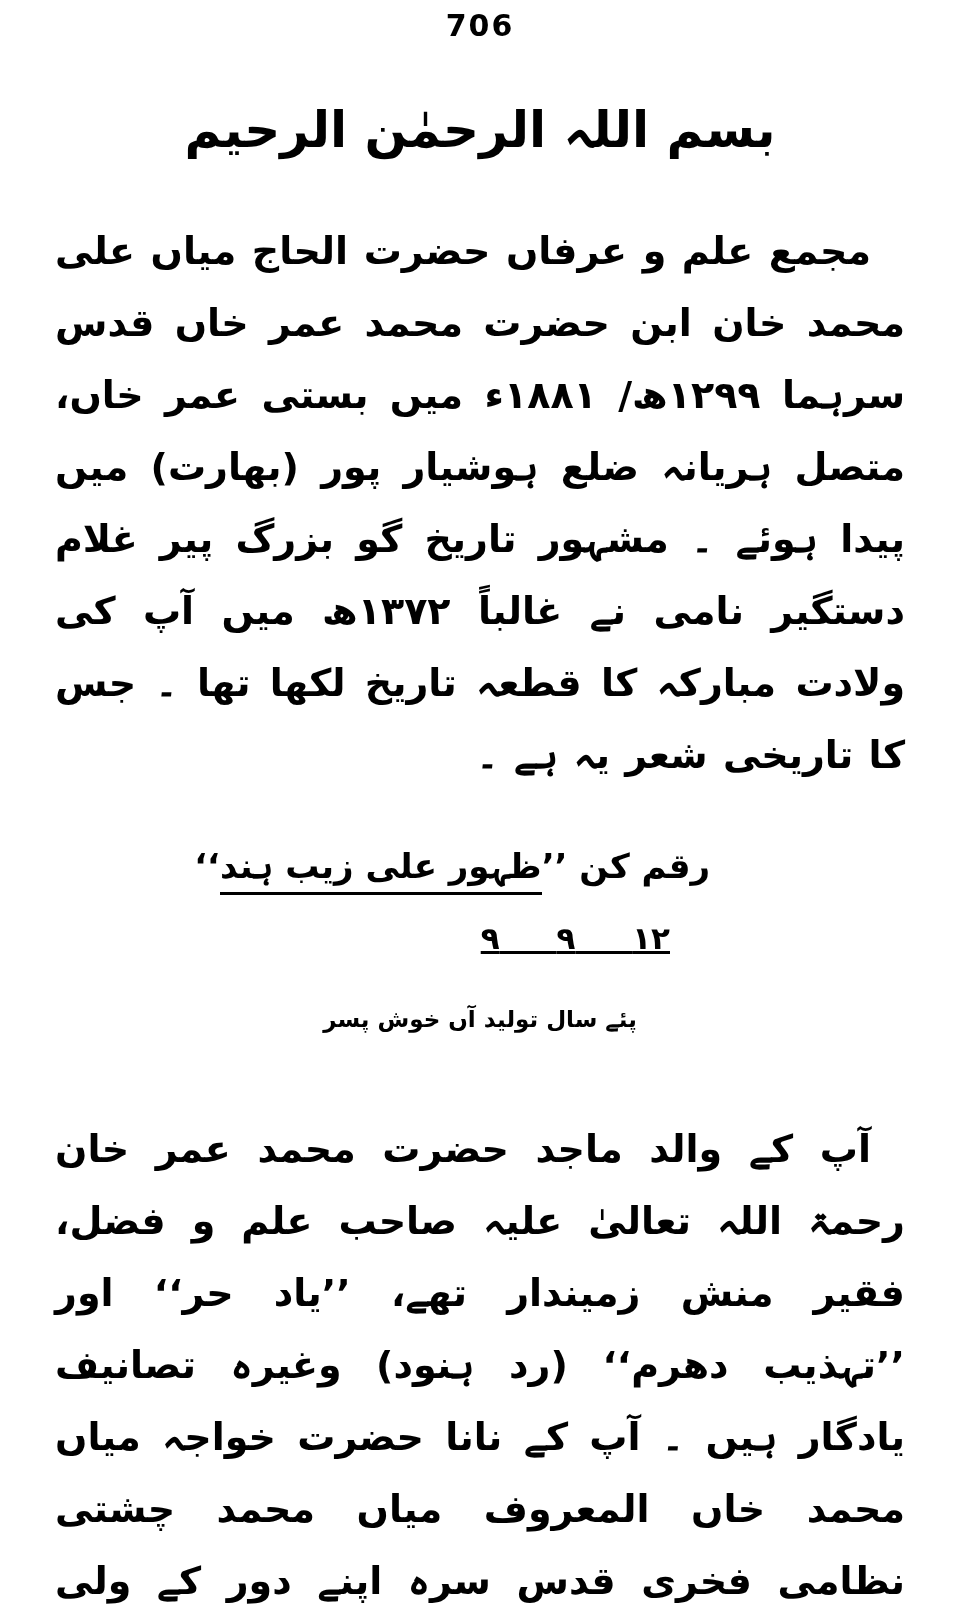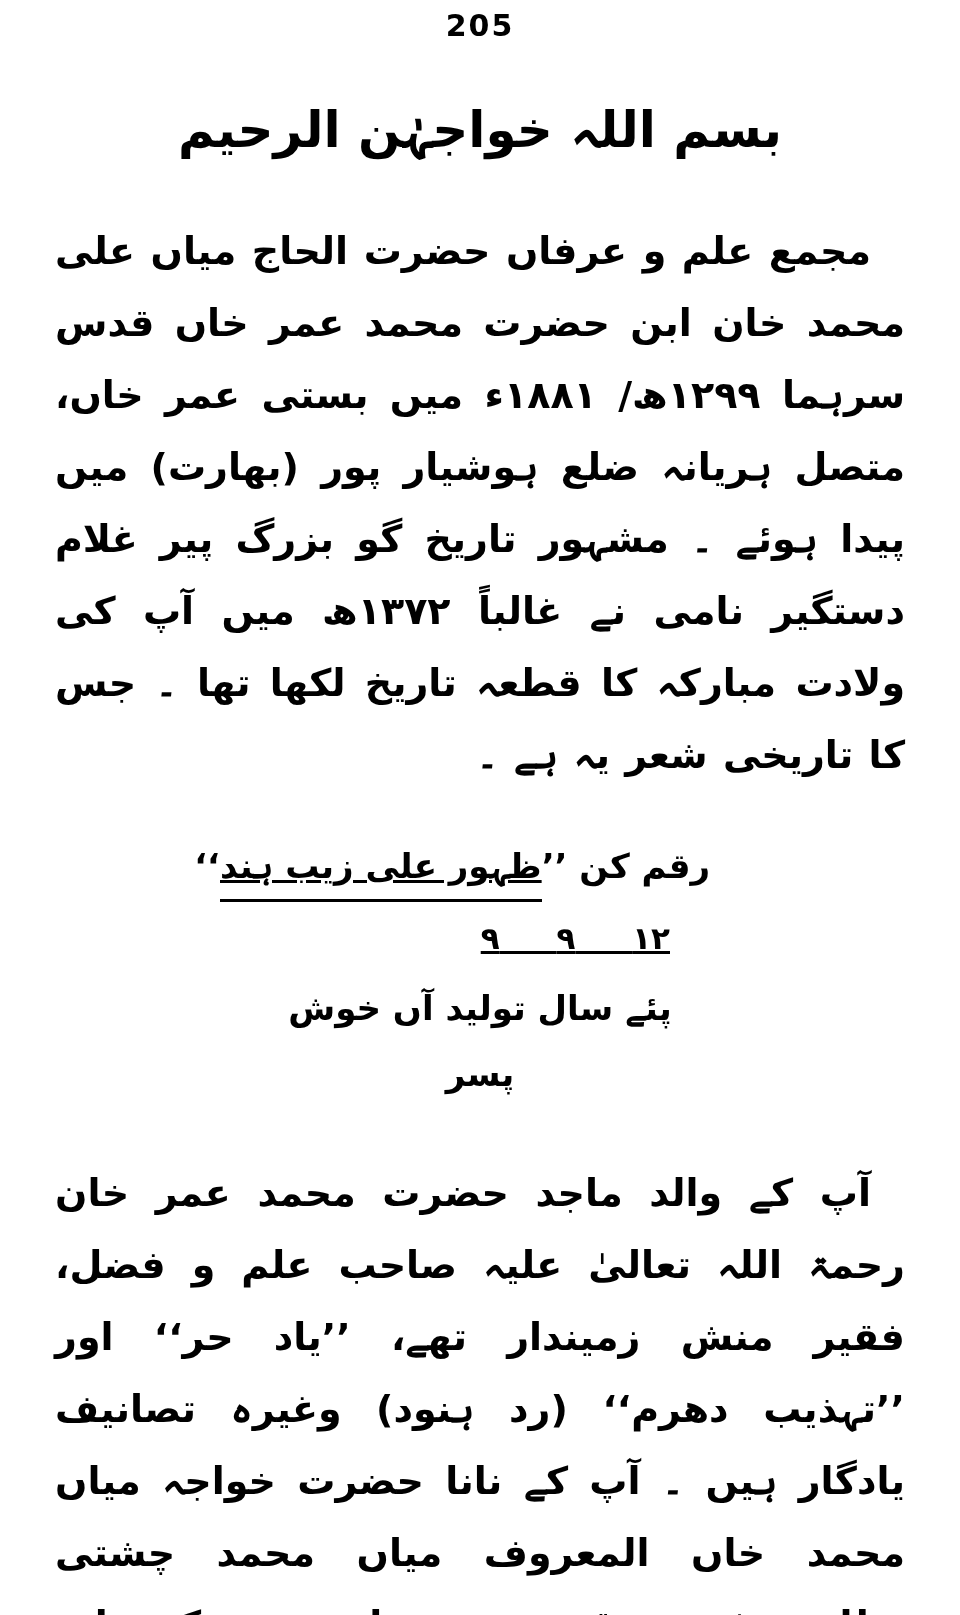--- a/index.html
+++ b/index.html
@@ -55,47 +55,46 @@
     text-align: center;
     font-weight: bold;
   }
   .chronogram-line {
     font-size: 34px;
     line-height: 66px;
     white-space: nowrap;
   }
   .chronogram-underlined {
     border-bottom: 3px solid #000;
-    padding-bottom: 13px;
-    text-decoration: underline;
+    padding-bottom: 6px;
   }
   .chronogram-digits {
     margin-top: 16px;
     font-size: 31px;
     line-height: 46px;
     text-align: right;
     padding-right: 40px;
     letter-spacing: 10px;
     word-spacing: 46px;
     text-decoration: underline;
   }
   .chronogram-verse {
     margin-top: 14px;
-    font-size: 34px;
-    line-height: 66px;
+    font-size: 23px;
+    line-height: 88px;
   }
 </style>
 </head>
 <body>
 
 <div class="page">
 
-  <div class="page-number">205</div>
+  <div class="page-number">706</div>
 
-  <div class="bismillah">بسم اللہ خواجہٰن الرحیم</div>
+  <div class="bismillah">بسم اللہ الرحمٰن الرحیم</div>
 
 
   <p class="body-para para-1">مجمع علم و عرفاں حضرت الحاج میاں علی محمد خان ابن حضرت محمد عمر خاں قدس سرہما ۱۲۹۹ھ/ ۱۸۸۱ء میں بستی عمر خاں، متصل ہریانہ ضلع ہوشیار پور (بھارت) میں پیدا ہوئے ۔ مشہور تاریخ گو بزرگ پیر غلام دستگیر نامی نے غالباً ۱۳۷۲ھ میں آپ کی ولادت مبارکہ کا قطعہ تاریخ لکھا تھا ۔ جس کا تاریخی شعر یہ ہے ۔</p>
 
   <div class="chronogram">
     <div class="chronogram-line">
       <span>رقم کن ’’</span><span class="chronogram-underlined">ظہور علی زیب ہند</span><span>‘‘</span>
     </div>
     <div class="chronogram-digits">۱۲ ۹ ۹</div>
     <div class="chronogram-verse">پئے سال تولید آں خوش پسر</div>

